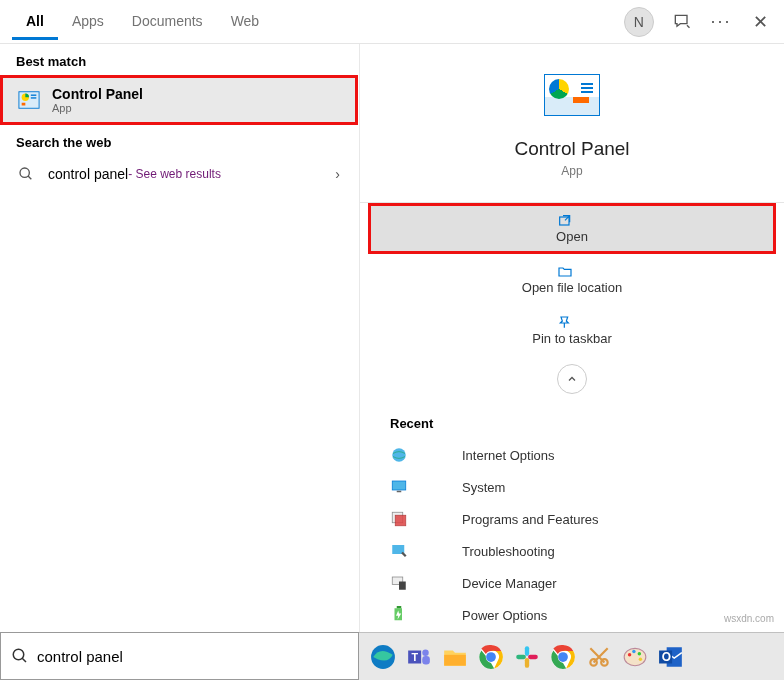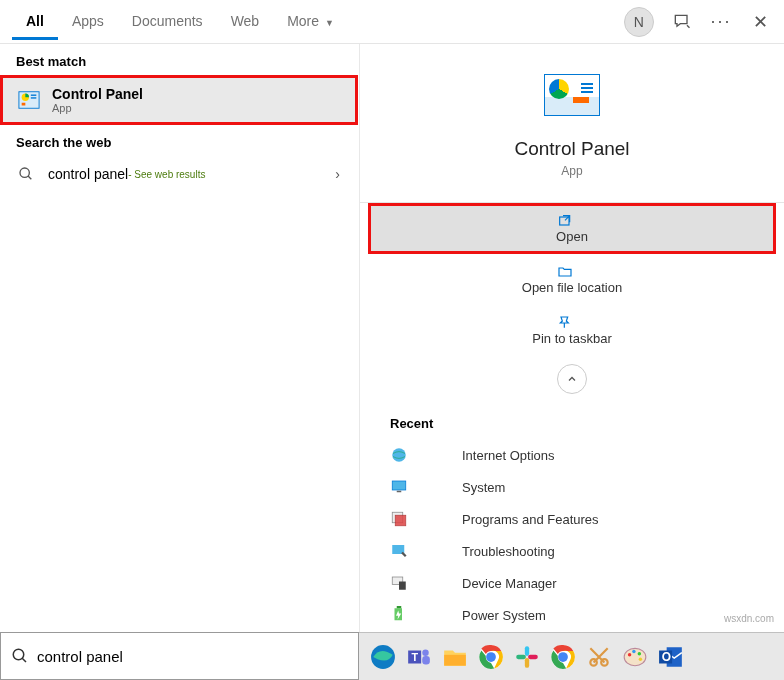--- a/index.html
+++ b/index.html
@@ -22,21 +22,21 @@
 
 .section-header { font-size:13px; font-weight:600; padding:10px 16px 6px; }
 .result-item { display:flex; align-items:center; padding:8px 18px; cursor:pointer; }
 .result-item.highlight { border:3px solid #e11; background:#e9e9e9; padding:8px 15px; }
 .result-icon { width:22px; height:22px; margin-right:12px; }
 .result-title { font-size:14px; font-weight:600; }
 .result-sub { font-size:11px; color:#666; }
 .web-item { display:flex; align-items:center; padding:10px 18px; cursor:pointer; }
 .web-icon { width:18px; margin-right:12px; color:#555; }
 .web-text { font-size:14px; }
-.web-suffix { font-size:10px; color:#4d7c0f; }
+.web-suffix { font-size:12px; color:#701a75; }
 .web-arrow { margin-left:auto; color:#555; font-size:14px; }
 
 .preview { text-align:center; padding:0 40px; }
 .preview-icon { width:56px; height:42px; margin:0 auto 22px; border:1px solid #0078d4; background:linear-gradient(#fff 55%, #d9ecf9 55%); position:relative; }
 .preview-icon::before { content:""; position:absolute; left:4px; top:4px; width:20px; height:20px; border-radius:50%; background:conic-gradient(#ffd400 0 120deg,#00a651 120deg 240deg,#0078d4 240deg 360deg); }
 .preview-icon::after { content:""; position:absolute; right:6px; top:8px; width:12px; height:2px; background:#0078d4; box-shadow:0 4px 0 #0078d4,0 8px 0 #0078d4, -6px 16px 0 2px #ff6a00; }
 .preview-title { font-size:19px; font-weight:400; color:#222; margin-bottom:4px; }
 .preview-sub { font-size:12px; color:#777; margin-bottom:24px; }
 
 .divider { height:1px; background:#e5e5e5; margin:0; }
@@ -66,21 +66,20 @@
 </head>
 <body>
 
 <div class="container">
 
 <div class="tabs">
   <div class="tab active">All</div>
   <div class="tab">Apps</div>
   <div class="tab">Documents</div>
   <div class="tab">Web</div>
-  <div class="tab"><span>More</span> <span class="caret">▼</span></div>
   <div class="tabs-right">
     <div class="avatar">N</div>
     <div class="header-icon">
       <svg width="20" height="20" viewBox="0 0 24 24" fill="none" stroke="currentColor" stroke-width="1.6">
             <path d="M4 4h14v10H10l-4 3v-3H4z"></path>
             <path d="M18 16l3 3"></path>
           </svg>
     </div>
     <div class="ellipsis">···</div>
     <div class="close-x">✕</div>
@@ -212,21 +211,21 @@
             <span>Device Manager</span>
           </div>
       <div class="recent-item">
             <span class="recent-icon">
               <svg width="18" height="18" viewBox="0 0 24 24">
                 <rect x="6" y="3" width="10" height="16" fill="#6c6"></rect>
                 <rect x="9" y="0" width="6" height="3" fill="#393"></rect>
                 <path d="M11 6l-3 7h3l-1 5 5-8h-3z" fill="#fff"></path>
               </svg>
             </span>
-            <span>Power System</span>
+            <span>Power Options</span>
           </div>
     </div>
   </div>
 </div>
 
 <div class="search-bar">
   <span class="search-icon">
         <svg width="18" height="18" viewBox="0 0 24 24" fill="none" stroke="currentColor" stroke-width="2">
           <circle cx="10" cy="10" r="7"></circle>
           <path d="M15 15l5 5"></path>

